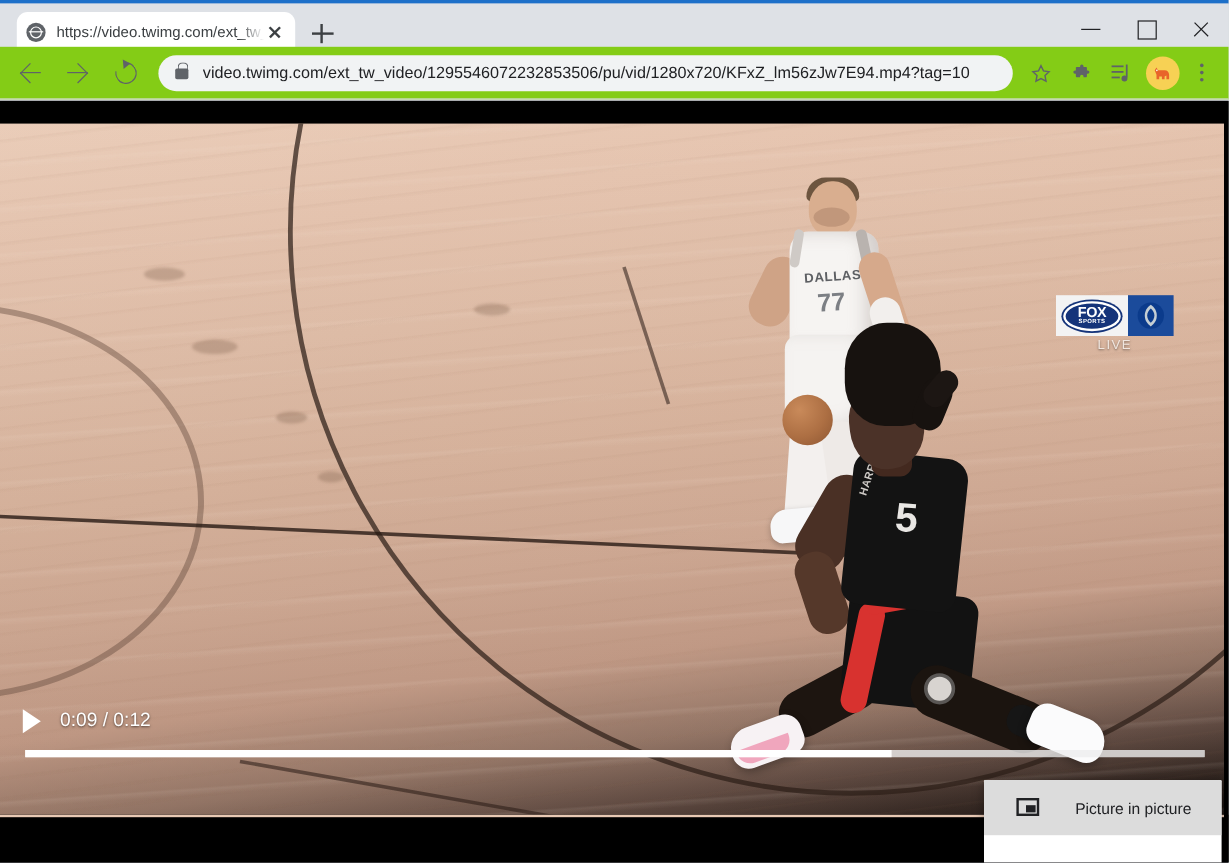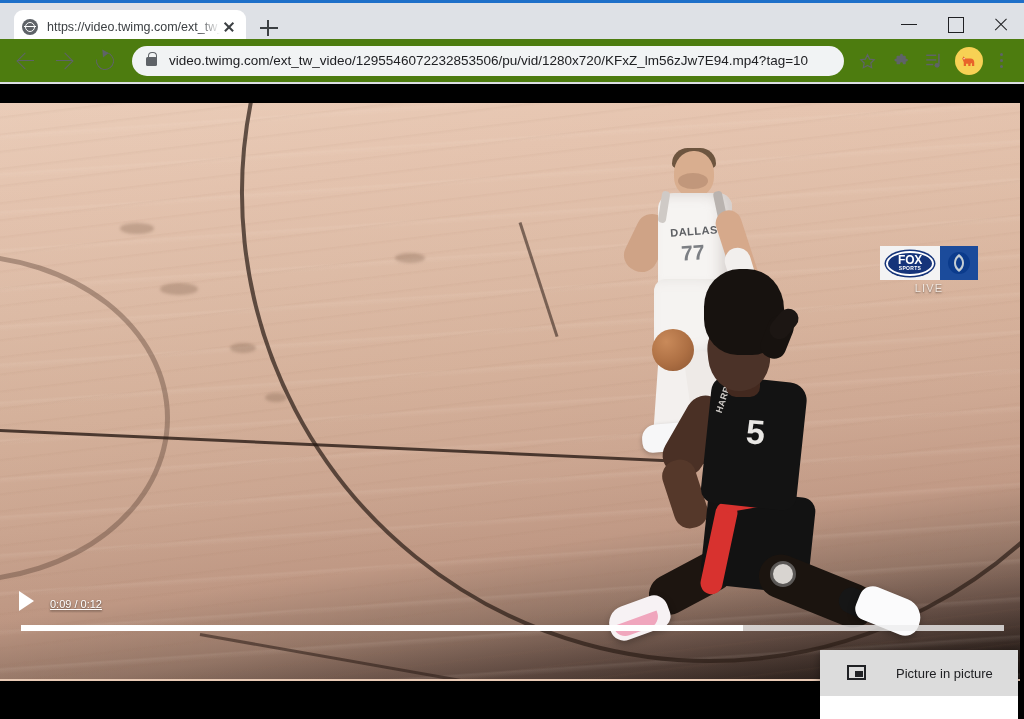--- a/index.html
+++ b/index.html
@@ -70,21 +70,21 @@
   .wb-max::before { content:""; position:absolute; left:16px; top:11px; width:14px; height:14px; border:1.4px solid #202124; }
   .wb-close::before, .wb-close::after {
     content:""; position:absolute; left:15px; top:17.5px; width:16px; height:1.4px; background:#202124;
   }
   .wb-close::before { transform:rotate(45deg); }
   .wb-close::after  { transform:rotate(-45deg); }
 
   
   .toolbar {
     position:absolute; left:0; top:39px; width:1024px; height:44px;
-    background:#4d7c0f; display:flex; align-items:center;
+    background:#84cc16; display:flex; align-items:center;
     border-bottom:1px solid #dadce0;
   }
   .tbicon { width:34px; height:34px; position:relative; flex:0 0 auto; cursor:pointer; border-radius:50%; }
   .nav-back  { margin-left:8px; }
   .nav-fwd   { margin-left:6px; }
   .nav-rel   { margin-left:6px; }
 
   .arrow-l, .arrow-r {
     position:absolute; left:11px; top:11px; width:12px; height:12px;
     border-left:1.8px solid #5f6368; border-bottom:1.8px solid #5f6368;
@@ -374,22 +374,22 @@
   .play-btn {
     position:absolute; left:17px; bottom:67px; width:20px; height:22px; cursor:pointer;
   }
   .play-btn::before {
     content:""; position:absolute; left:2px; top:1px;
     border-left:15px solid #ffffff;
     border-top:10px solid transparent;
     border-bottom:10px solid transparent;
   }
   .timelabel {
-    position:absolute; left:50px; bottom:69px; font-size:11px; color:#ffffff;
-    font-family:"Liberation Sans", sans-serif; text-shadow:0 1px 2px rgba(0,0,0,.6);text-decoration:underline;
+    position:absolute; left:50px; bottom:69px; font-size:16px; color:#ffffff;
+    font-family:"Liberation Sans", sans-serif; text-shadow:0 1px 2px rgba(0,0,0,.6);
   }
   .progress-track {
     position:absolute; left:21px; bottom:48px; width:983px; height:6px;
     background:rgba(255,255,255,0.28); border-radius:1px; cursor:pointer;
   }
   .progress-buffer {
     position:absolute; left:0; top:0; height:6px; width:100%;
     background:rgba(235,235,235,0.72);
   }
   .progress-played {

